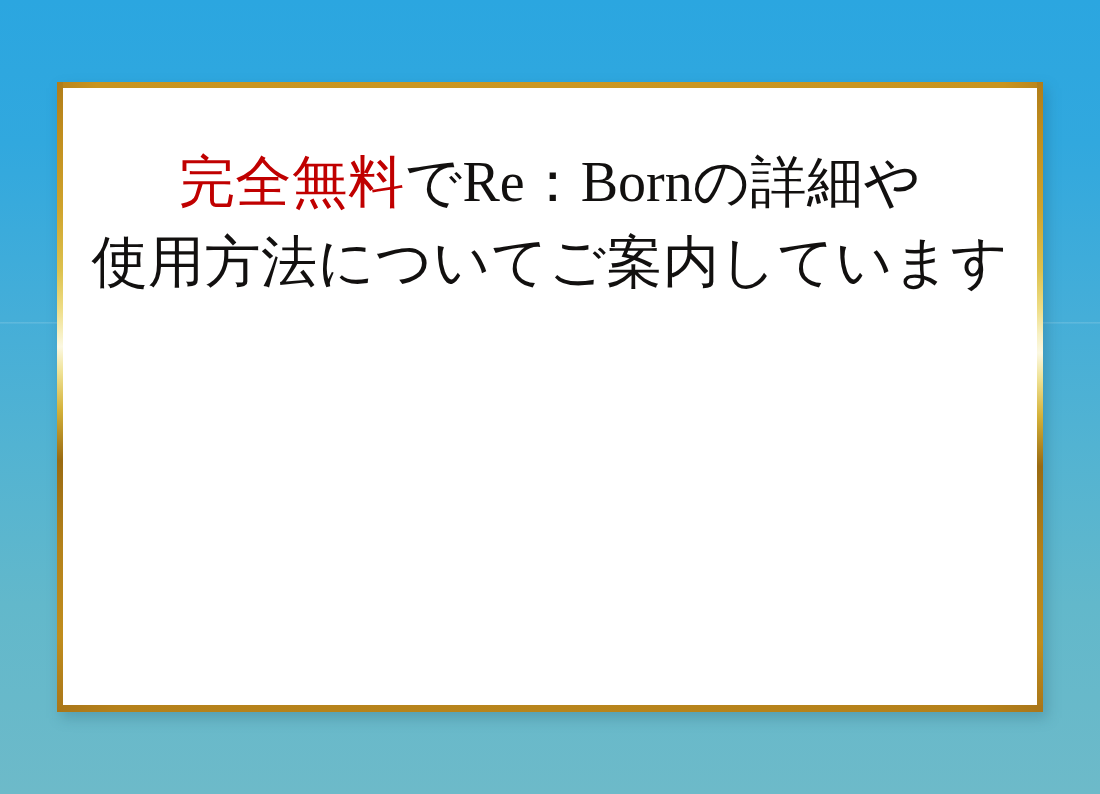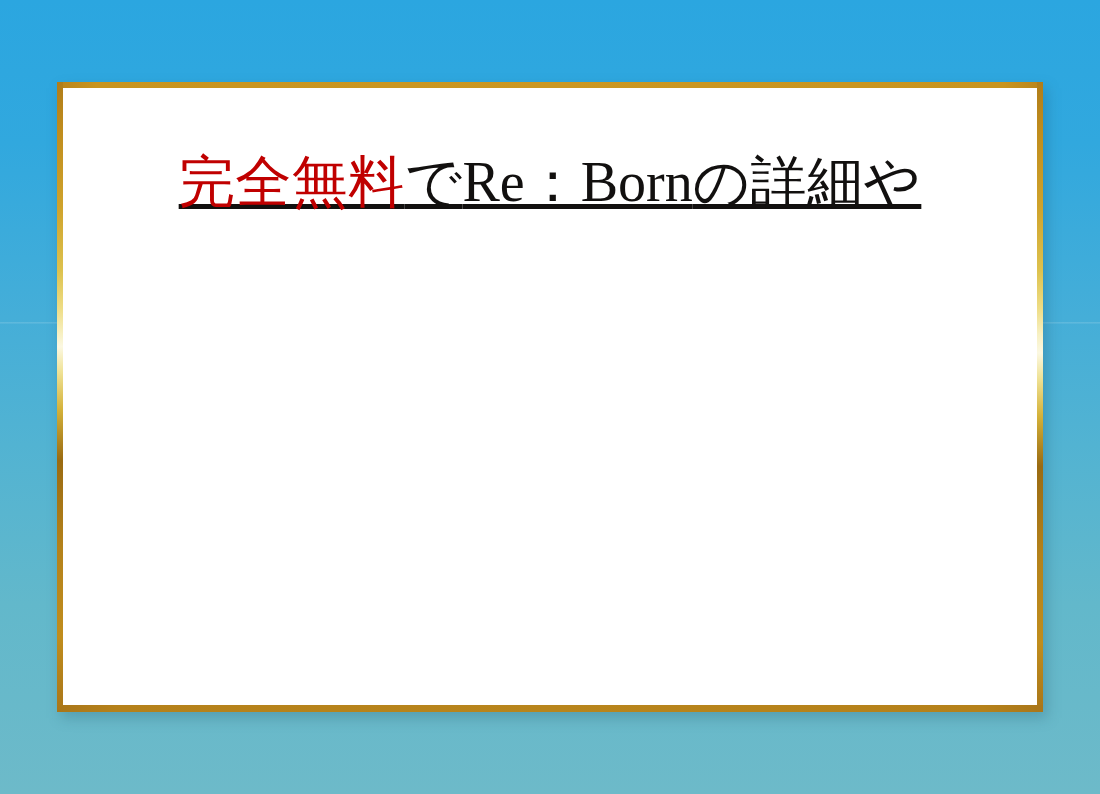--- a/index.html
+++ b/index.html
@@ -121,21 +121,20 @@
     text-align: center;
     font-size: 56px;
     line-height: 80px;
     letter-spacing: 0.5px;
     color: #12100f;
     font-family: "Liberation Serif", "DejaVu Serif", serif;
     white-space: nowrap;
   }
   #headline .line {
     display: block;
-    text-decoration: underline;
   }
   #headline .accent {
     color: #c00000;
   }
   #headline .latin {
     font-family: "Liberation Serif", "DejaVu Serif", serif;
     letter-spacing: 0;
   }
 
   
@@ -159,18 +158,19 @@
 
   <div id="card">
 
     <div class="frame-edge" id="frame-top"></div>
     <div class="frame-edge" id="frame-right"></div>
     <div class="frame-edge" id="frame-bottom"></div>
     <div class="frame-edge" id="frame-left"></div>
 
     <div id="headline">
       <span class="line"><span class="accent">完全無料</span><span>で</span><span class="latin">Re：Born</span><span>の詳細や</span></span>
+      <span class="line">使用方法についてご案内しています</span>
     </div>
 
     <div id="card-body"></div>
 
   </div>
 </div>
 
 </body></html>

